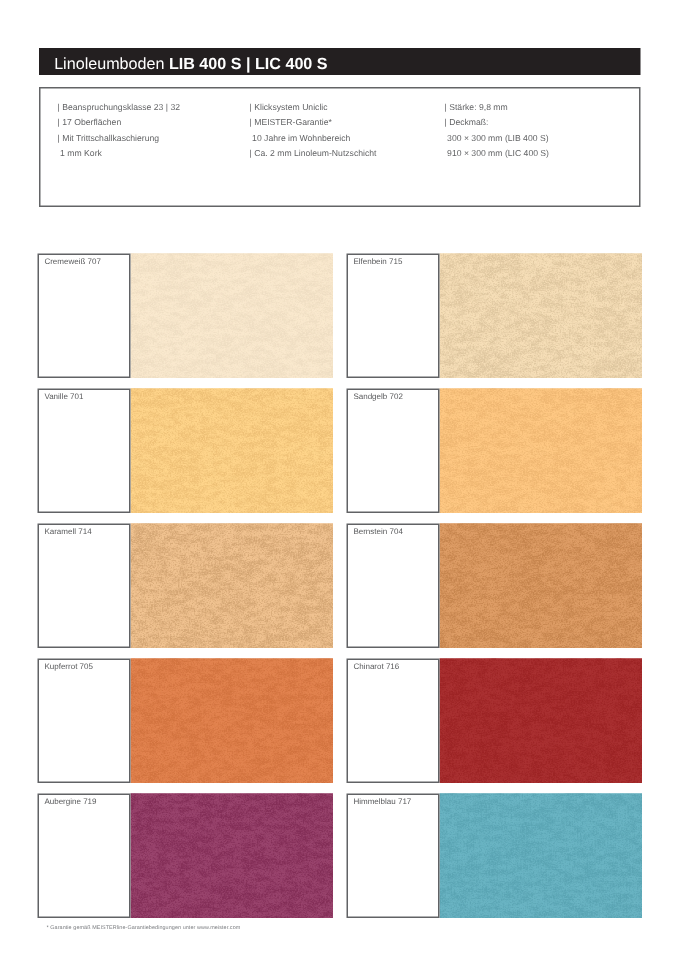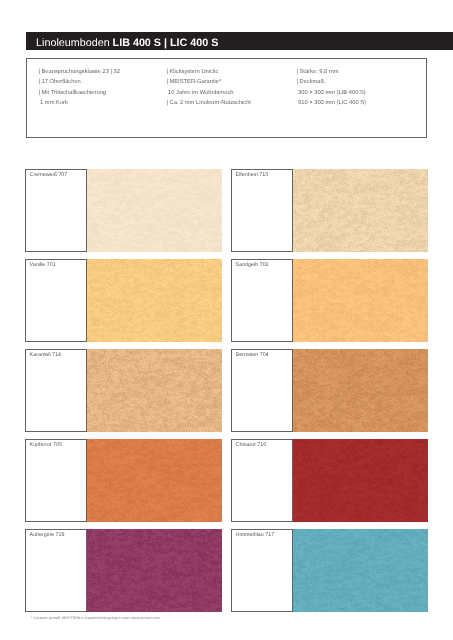--- a/index.html
+++ b/index.html
@@ -4,21 +4,21 @@
 <title>Linoleumboden LIB 400 S | LIC 400 S</title>
 <style>
   html,body{margin:0;padding:0;}
   body{width:453px;height:640px;background:#ffffff;
        font-family:"Liberation Sans",sans-serif;overflow:hidden;
        -webkit-font-smoothing:antialiased;text-rendering:geometricPrecision;}
   .page{position:relative;width:453px;height:640px;background:#fff;}
 
   
   .titlebar{position:absolute;left:26px;top:32.2px;width:401px;height:18px;
-            background:#231f20;padding-left:26px;}
+            background:#231f20;}
   .titlebar .ttl{position:absolute;left:10.1px;top:1.1px;height:21.4px;line-height:21.4px;will-change:opacity;opacity:0.999;
             color:#ffffff;font-size:10.75px;white-space:nowrap;}
   .titlebar .ttl .bold{font-weight:bold;}
 
   
   .specbox{position:absolute;left:26px;top:58px;width:401px;height:80px;
            border:1px solid #636466;box-sizing:border-box;background:#fff;}
   .speccol{position:absolute;top:8.2px;font-size:5.75px;color:#636466;will-change:opacity;opacity:0.999;}
   .speccol div{height:10.2px;line-height:10.2px;white-space:nowrap;}
   .speccol .ind{padding-left:1.7px;}

